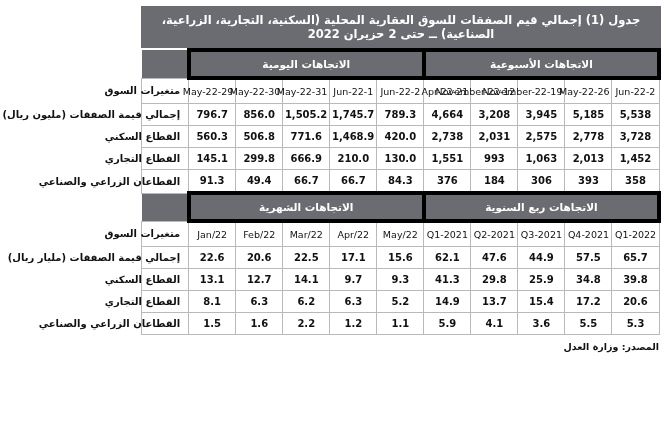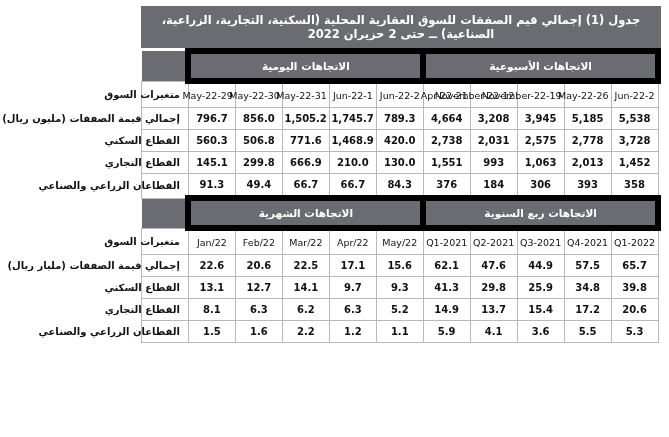--- a/index.html
+++ b/index.html
@@ -35,21 +35,21 @@
     text-align:center;
     padding:5px 2px;
     white-space:nowrap;
   }
   .grp{
     background:#6b6b72;
     color:#fff;
     font-weight:bold;
     font-size:10.5px;
     padding:6px 2px;
-    border:6px solid #000000;
+    border:4px solid #000000;
   }
   .hdr{
     font-weight:normal;
     font-size:9.5px;
     background:#ffffff;
     color:#111;
     padding:6px 2px;
   }
   .rowlabel{
     text-align:right;
@@ -223,13 +223,14 @@
         <td class="num">1.1</td>
         <td class="num">1.2</td>
         <td class="num">2.2</td>
         <td class="num">1.6</td>
         <td class="num">1.5</td>
         <td class="rowlabel">القطاعان الزراعي والصناعي</td>
       </tr>
     </tbody>
   </table>
 
+  <div class="source">المصدر: وزارة العدل</div>
 </div>
 
 </body></html>

